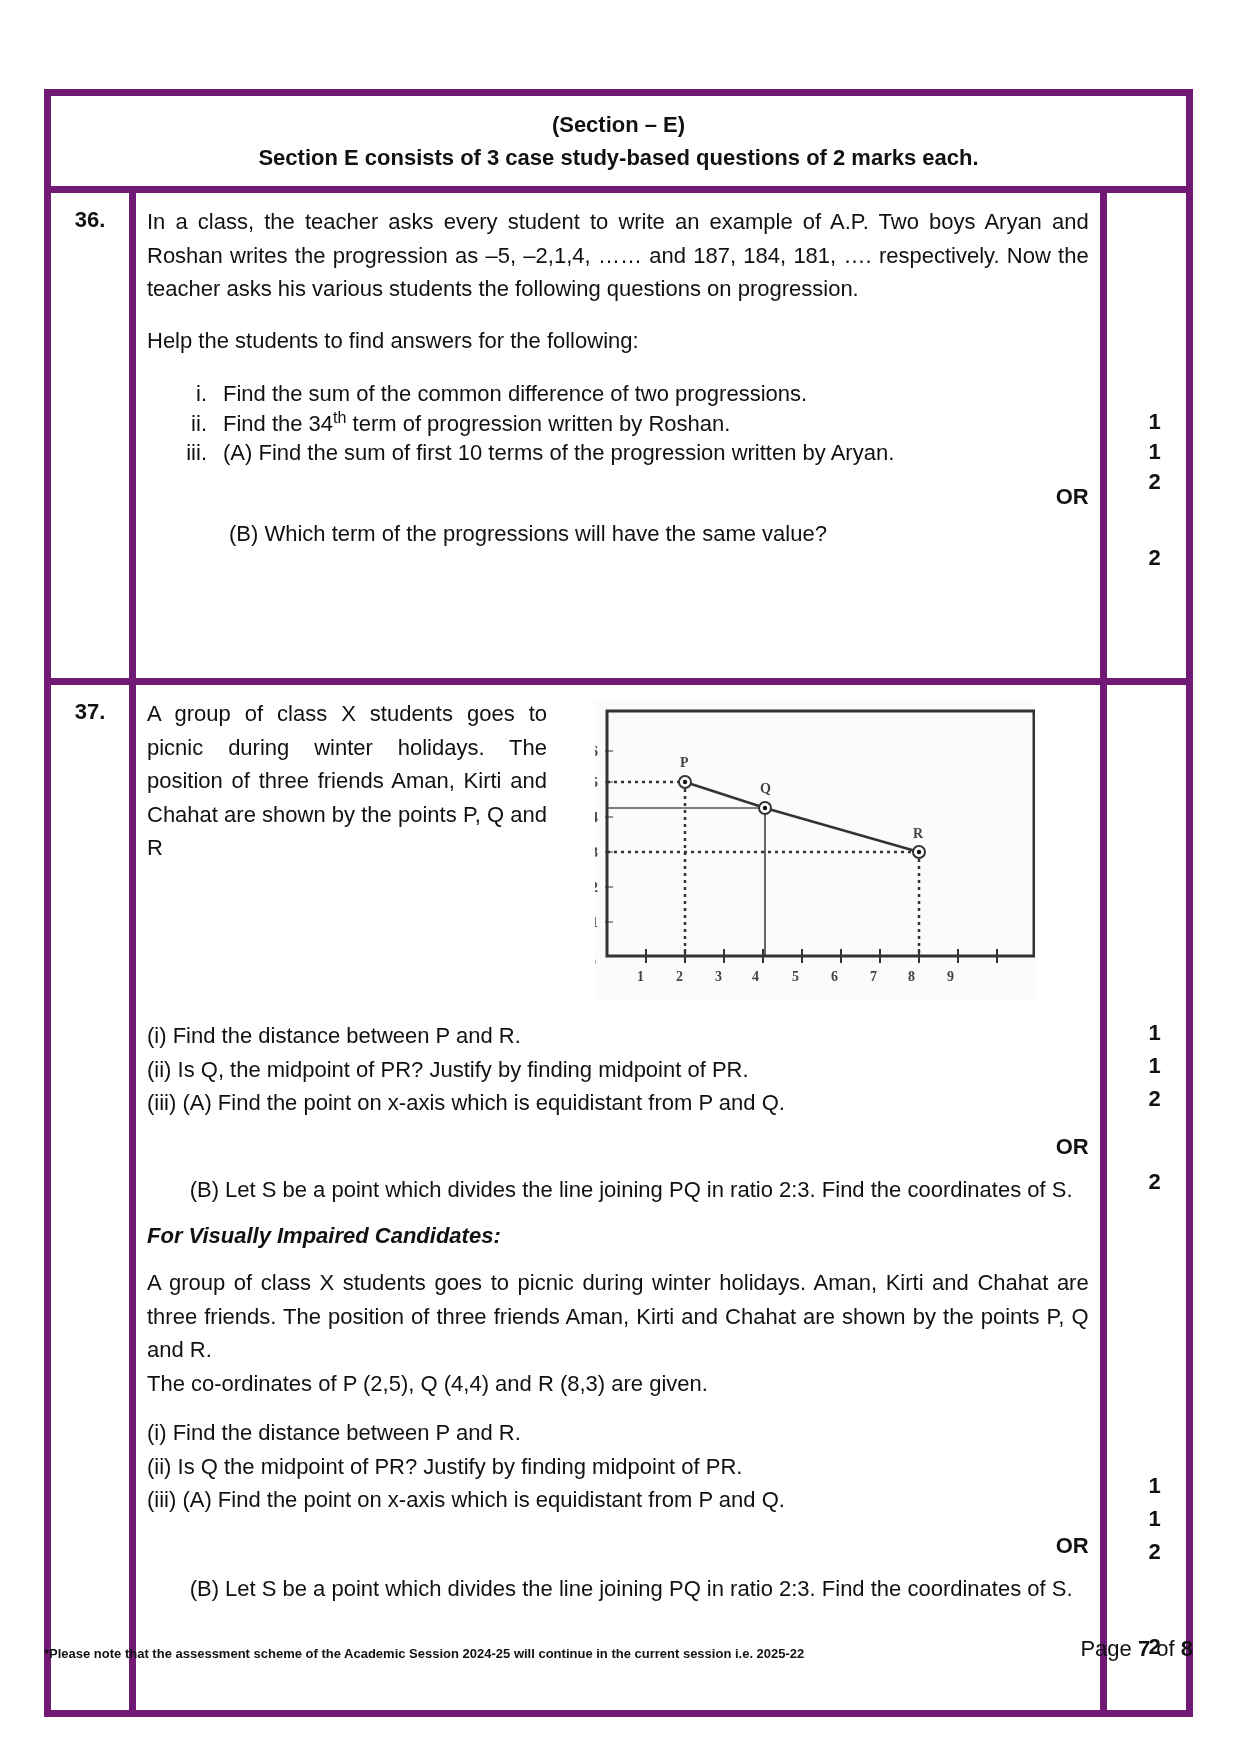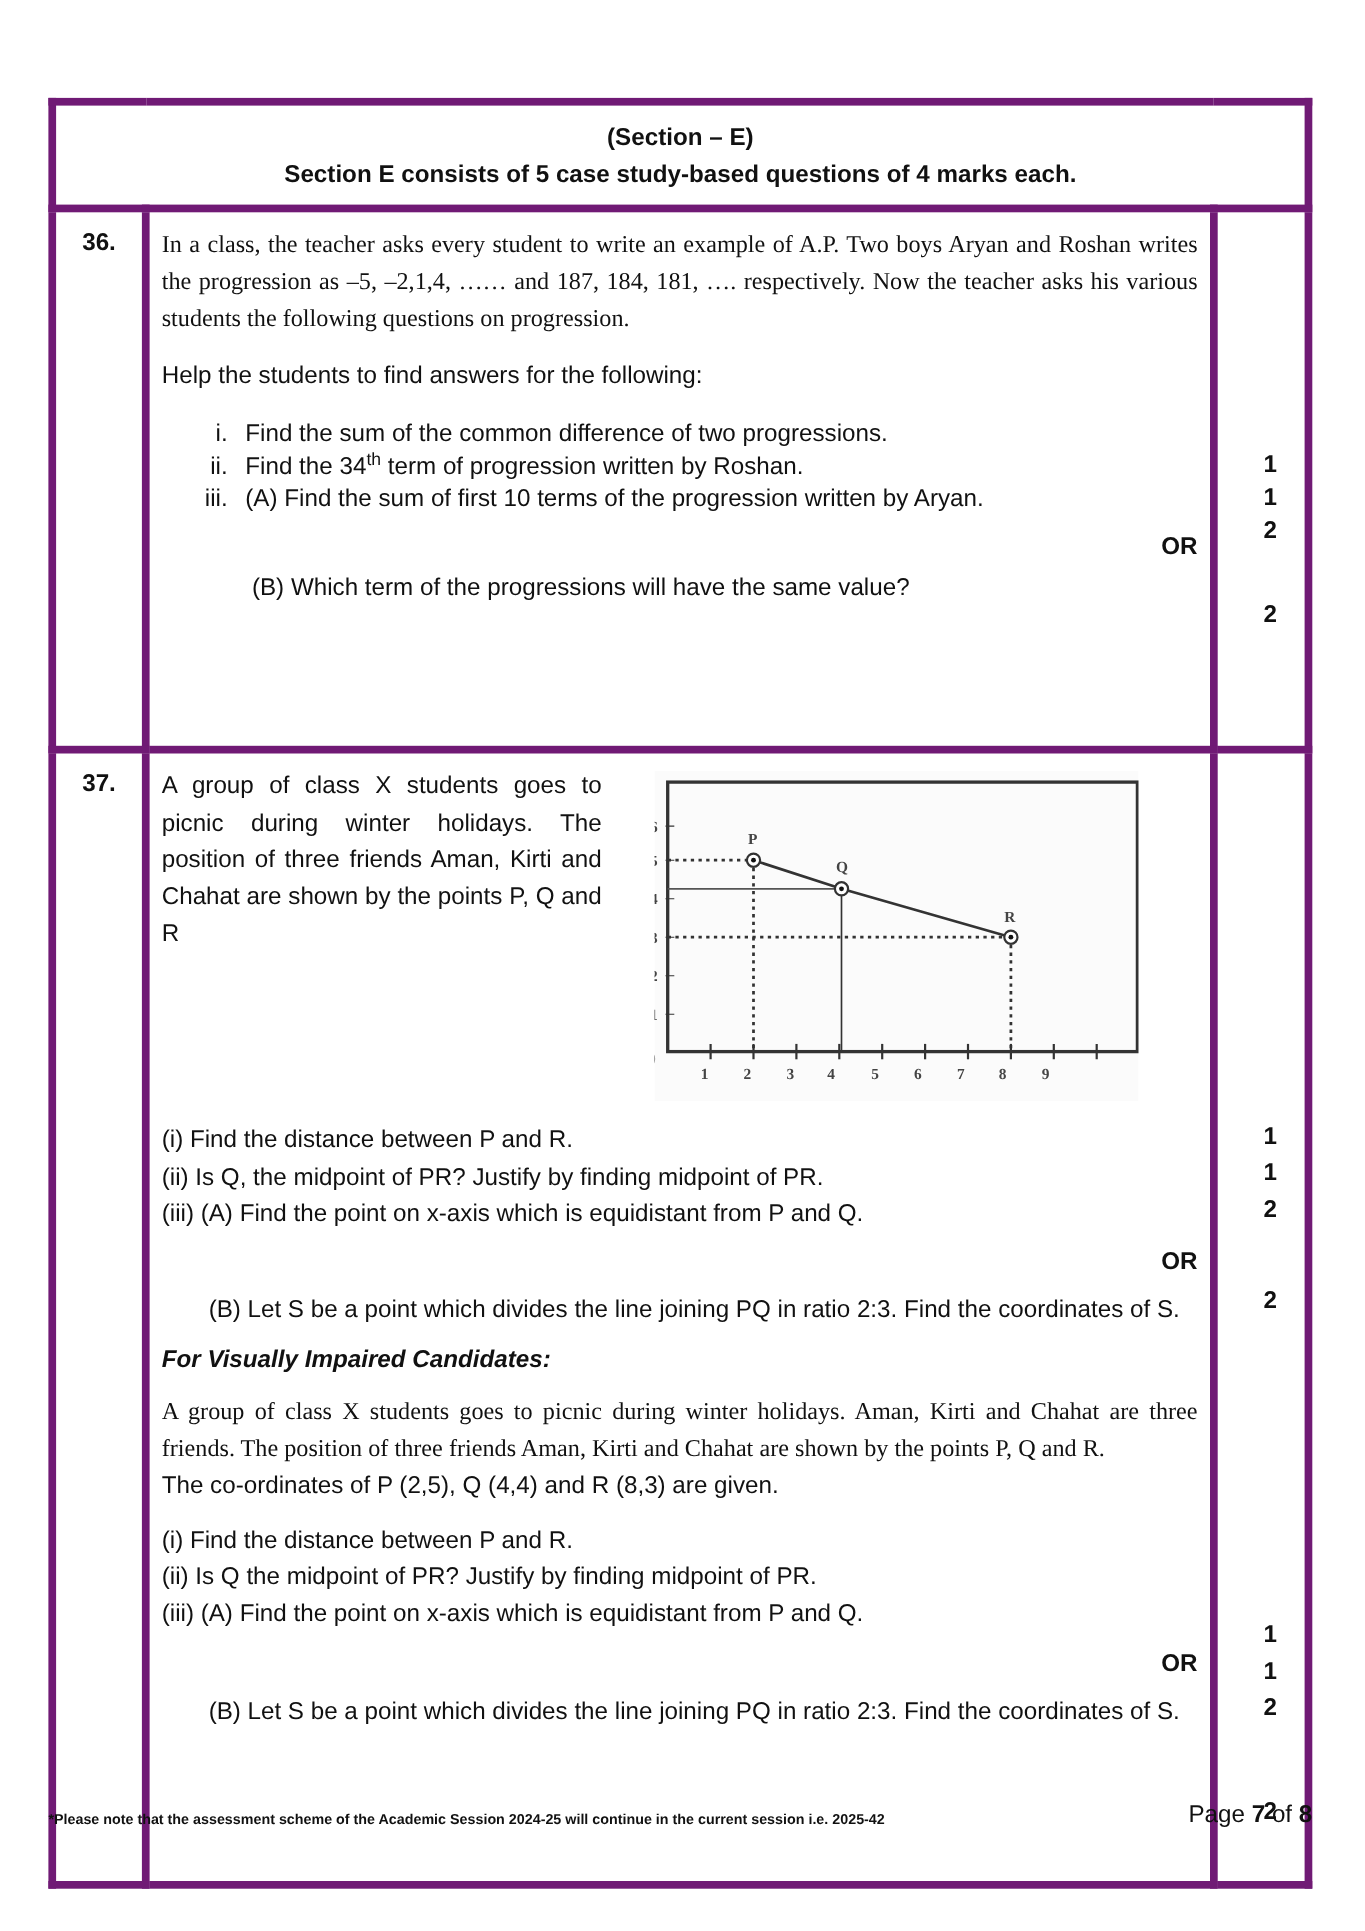--- a/index.html
+++ b/index.html
@@ -4,21 +4,21 @@
 <style>
   html, body { margin: 0; padding: 0; background: #ffffff; }
   body { width: 1241px; height: 1755px; position: relative; font-family: "Liberation Sans", sans-serif; color: #111; }
   .page { position: absolute; left: 0; top: 0; width: 1241px; height: 1755px; }
   table.qp { position: absolute; left: 44px; top: 89px; width: 1149px; border-collapse: collapse; }
   table.qp td { border: 7px solid #701a75; vertical-align: top; padding: 0; }
   .hdr { text-align: center; font-weight: bold; font-size: 22px; line-height: 33px; padding: 12px 0 12px 0 !important; }
   .qno { width: 88px; text-align: center; font-weight: bold; font-size: 22px; padding-top: 14px !important; }
   .body { width: 953px; font-size: 22px; line-height: 33.5px; padding: 12px 11px 10px 11px !important; }
   .marks { width: 96px; text-align: center; font-weight: bold; font-size: 22px; }
-  .just { text-align: justify; font-family: Liberation Serif, serif; }
+  .just { text-align: justify; }
   .para { margin: 0; }
   ol.roman { list-style: none; margin: 0; padding: 0; }
   ol.roman li { display: flex; line-height: 29.5px; }
   ol.roman li .num { width: 60px; text-align: right; padding-right: 16px; flex-shrink: 0; }
   .or { text-align: right; font-weight: bold; margin: 8px 0 4px 0; }
   sup { font-size: 16px; line-height: 0; }
   .row37 { display: flex; }
   .row37 .left { width: 400px; text-align: justify; }
   .graph { margin-left: 48px; margin-top: 4px; width: 440px; height: 300px; }
   .bopt { display: flex; text-align: justify; }
@@ -31,21 +31,21 @@
 </style>
 </head>
 <body>
 
 <div class="page">
   <table class="qp">
     <tbody>
         <tr>
       <td colspan="3" class="hdr">
         <div>(Section – E)</div>
-        <div>Section E consists of 5 case study-based questions of 4 marks each.</div>
+        <div>Section E consists of 3 case study-based questions of 2 marks each.</div>
       </td>
     </tr>
 
     <tr style="height:492px;">
       <td class="qno">36.</td>
       <td class="body">
         <p class="para just"> In a class, the teacher asks every student to write an example of A.P. Two boys Aryan and Roshan writes the progression as –5, –2,1,4, …… and 187, 184, 181, …. respectively. Now the teacher asks his various students the following questions on progression.</p>
         <div style="height:18px"></div>
         <p class="para">Help the students to find answers for the following:</p>
         <div style="height:22px"></div>
@@ -185,17 +185,17 @@
         <div class="mk" style="top:484px;left:0;">2</div>
         <div class="mk" style="top:788px;left:0;">1</div>
         <div class="mk" style="top:821px;left:0;">1</div>
         <div class="mk" style="top:854px;left:0;">2</div>
         <div class="mk" style="top:949px;left:0;">2</div>
       </td>
     </tr>
   </tbody>
     </table>
 
-  <div class="footer-note">*Please note that the assessment scheme of the Academic Session 2024-25 will continue in the current session i.e. 2025-42</div>
+  <div class="footer-note">*Please note that the assessment scheme of the Academic Session 2024-25 will continue in the current session i.e. 2025-22</div>
   <div class="page-no">
     <span>Page </span><b>7</b><span> of </span><b>8</b>
   </div>
 </div>
 
 </body></html>

